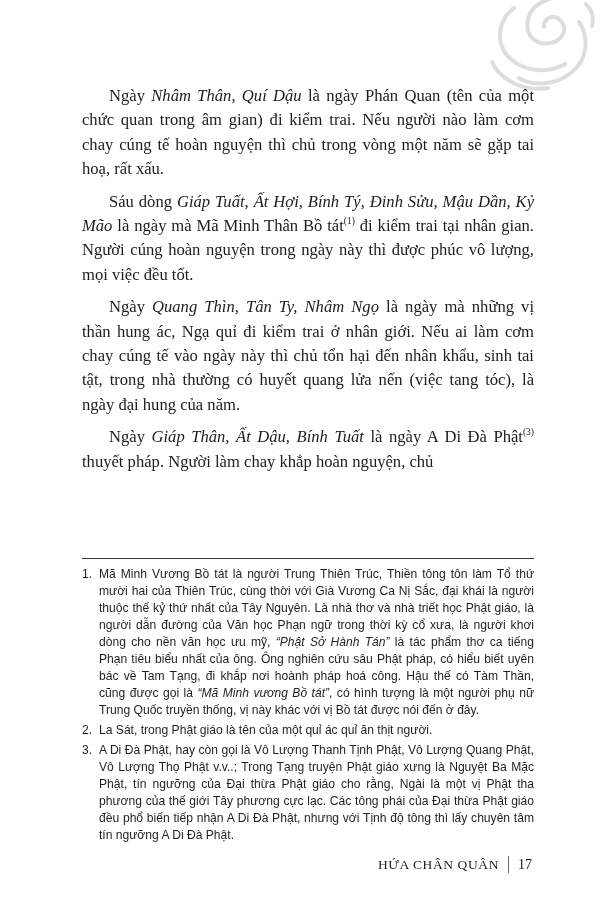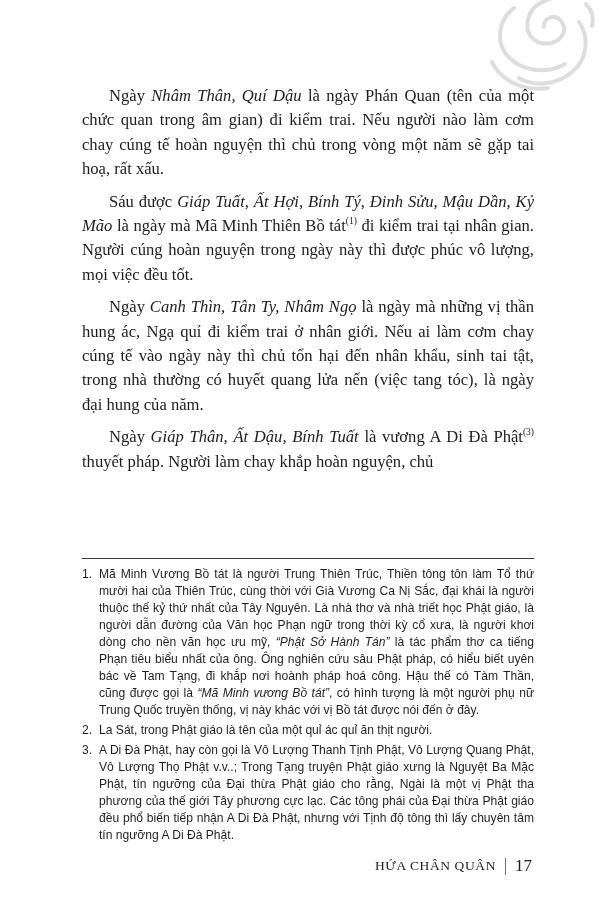--- a/index.html
+++ b/index.html
@@ -79,44 +79,44 @@
     font-size: 13.5px;
     letter-spacing: 0.6px;
     color: #1c1c1c;
   }
   .footer-divider {
     width: 1px;
     height: 17px;
     background: #6b6b6b;
   }
   .footer-page {
-    font-size: 17px;
+    font-size: 14px;
     color: #1c1c1c;
   }
 </style>
 </head>
 <body>
 
 <div class="page">
 
   <svg class="watermark" viewBox="0 0 116 106" aria-hidden="true">
     <g fill="none" stroke="#c8c8c8" stroke-width="4" stroke-linecap="round">
       <path d="M92 4 C 72 0, 50 8, 46 25 C 42 42, 55 52, 69 49 C 81 46, 86 35, 79 27 C 72 19, 61 24, 62 33"></path>
       <path d="M32 14 C 18 24, 13 45, 24 60 C 37 77, 64 81, 83 70"></path>
       <path d="M97 28 C 108 44, 105 66, 90 78 C 75 91, 52 93, 37 84"></path>
       <path d="M10 68 C 18 86, 42 98, 66 94"></path>
       <path d="M104 10 C 110 16, 112 24, 110 32"></path>
     </g>
   </svg>
 
   <main class="body-text">
     <p><span>Ngày </span><span class="it">Nhâm Thân, Quí Dậu</span><span> là ngày Phán Quan (tên của một chức quan trong âm gian) đi kiểm trai. Nếu người nào làm cơm chay cúng tế hoàn nguyện thì chủ trong vòng một năm sẽ gặp tai hoạ, rất xấu.</span><sup></sup><span></span></p>
-    <p><span>Sáu được </span><span class="it">Giáp Tuất, Ất Hợi, Bính Tý, Đinh Sửu, Mậu Dần, Kỷ Mão</span><span> là ngày mà Mã Minh Thiên Bồ tát</span><sup>(1)</sup><span> đi kiểm trai tại nhân gian. Người cúng hoàn nguyện trong ngày này thì được phúc vô lượng, mọi việc đều tốt.</span></p>
-    <p><span>Ngày </span><span class="it">Canh Thìn, Tân Ty, Nhâm Ngọ</span><span> là ngày mà những vị thần hung ác, Ngạ quỉ đi kiểm trai ở nhân giới. Nếu ai làm cơm chay cúng tế vào ngày này thì chủ tổn hại đến nhân khẩu, sinh tai tật, trong nhà thường có huyết quang lửa nến (việc tang tóc), là ngày đại hung của năm.</span><sup></sup><span></span></p>
-    <p><span>Ngày </span><span class="it">Giáp Thân, Ất Dậu, Bính Tuất</span><span> là vương A Di Đà Phật</span><sup>(3)</sup><span> thuyết pháp. Người làm chay khắp hoàn nguyện, chủ</span></p>
+    <p><span>Sáu dòng </span><span class="it">Giáp Tuất, Ất Hợi, Bính Tý, Đinh Sửu, Mậu Dần, Kỷ Mão</span><span> là ngày mà Mã Minh Thân Bồ tát</span><sup>(1)</sup><span> đi kiểm trai tại nhân gian. Người cúng hoàn nguyện trong ngày này thì được phúc vô lượng, mọi việc đều tốt.</span></p>
+    <p><span>Ngày </span><span class="it">Quang Thìn, Tân Ty, Nhâm Ngọ</span><span> là ngày mà những vị thần hung ác, Ngạ quỉ đi kiểm trai ở nhân giới. Nếu ai làm cơm chay cúng tế vào ngày này thì chủ tổn hại đến nhân khẩu, sinh tai tật, trong nhà thường có huyết quang lửa nến (việc tang tóc), là ngày đại hung của năm.</span><sup></sup><span></span></p>
+    <p><span>Ngày </span><span class="it">Giáp Thân, Ất Dậu, Bính Tuất</span><span> là ngày A Di Đà Phật</span><sup>(3)</sup><span> thuyết pháp. Người làm chay khắp hoàn nguyện, chủ</span></p>
   </main>
 
   <hr class="footnote-rule">
 
   <section class="footnotes">
     <div class="fn">
       <span class="fn-num">1.</span>
       <span class="fn-body"><span>Mã Minh Vương Bồ tát là người Trung Thiên Trúc, Thiền tông tôn làm Tổ thứ mười hai của Thiên Trúc, cùng thời với Già Vương Ca Nị Sắc, đại khái là người thuộc thế kỷ thứ nhất của Tây Nguyên. Là nhà thơ và nhà triết học Phật giáo, là người dẫn đường của Văn học Phạn ngữ trong thời kỳ cổ xưa, là người khơi dòng cho nền văn học ưu mỹ, </span><span class="it">“Phật Sở Hành Tán”</span><span> là tác phẩm thơ ca tiếng Phạn tiêu biểu nhất của ông. Ông nghiên cứu sâu Phật pháp, có hiểu biết uyên bác về Tam Tạng, đi khắp nơi hoành pháp hoá công. Hậu thế có Tàm Thần, cũng được gọi là </span><span class="it">“Mã Minh vương Bồ tát”</span><span>, có hình tượng là một người phụ nữ Trung Quốc truyền thống, vị này khác với vị Bồ tát được nói đến ở đây.</span></span>
     </div>
     <div class="fn">

